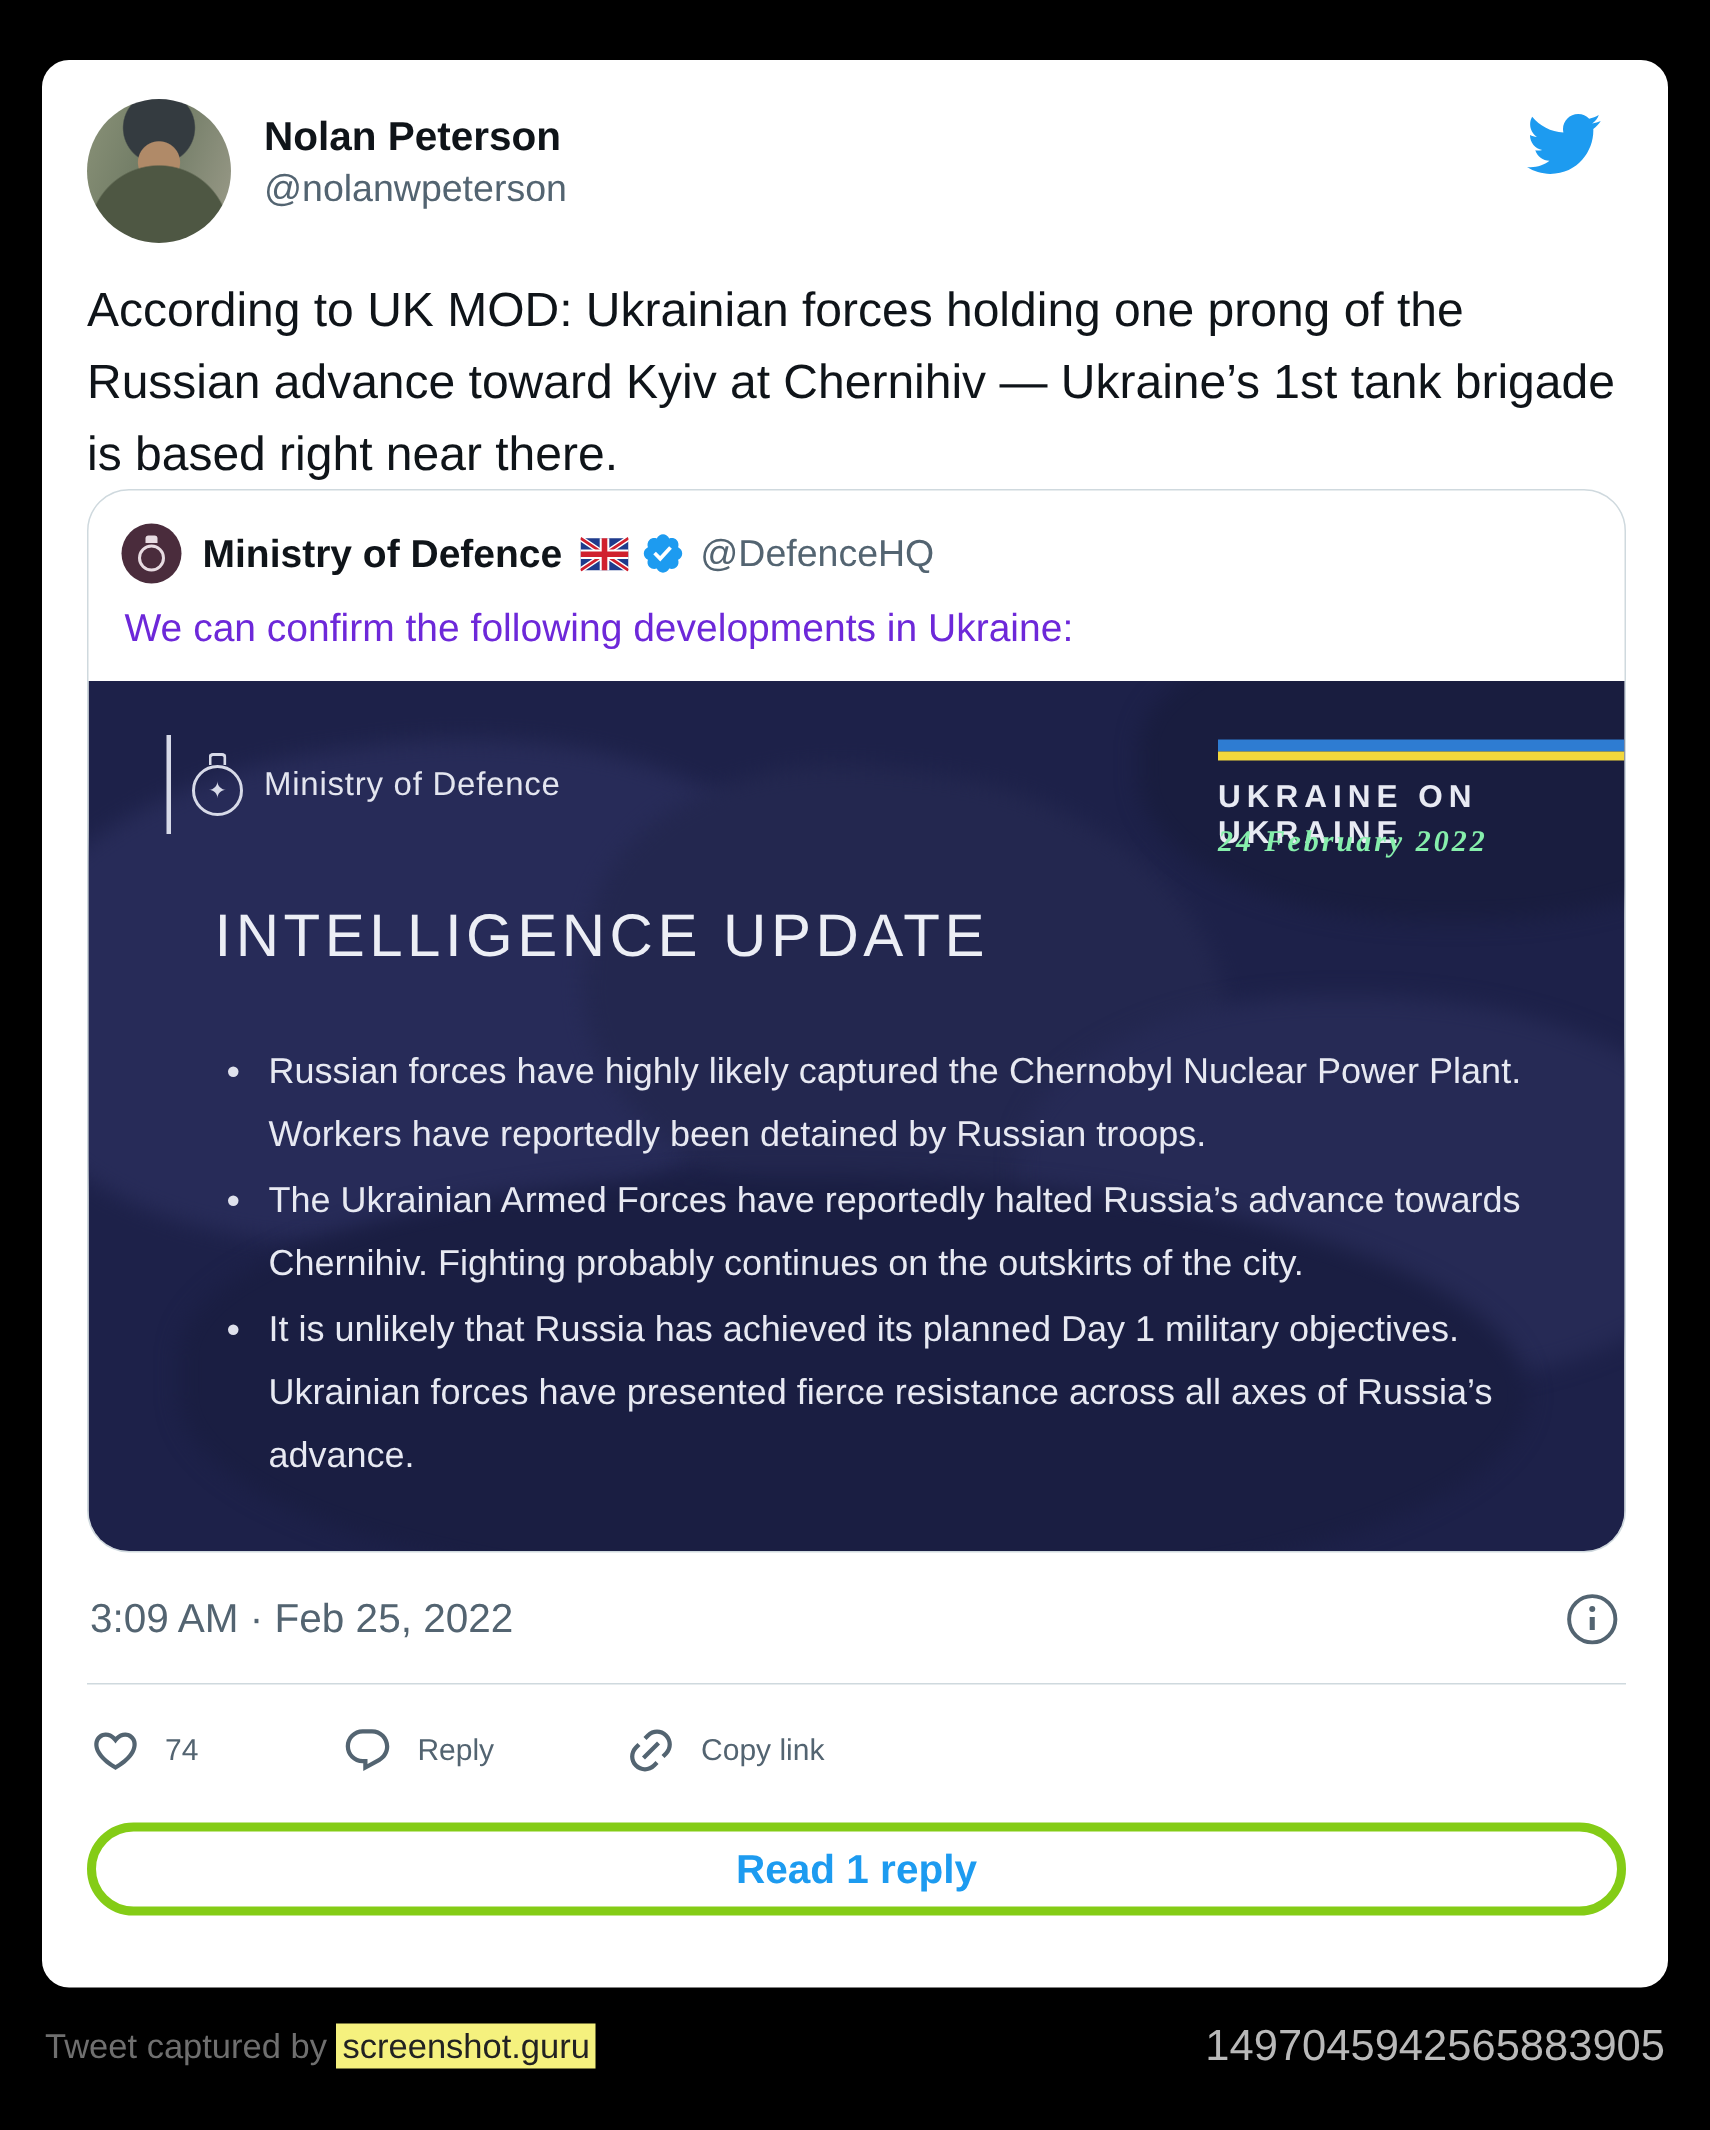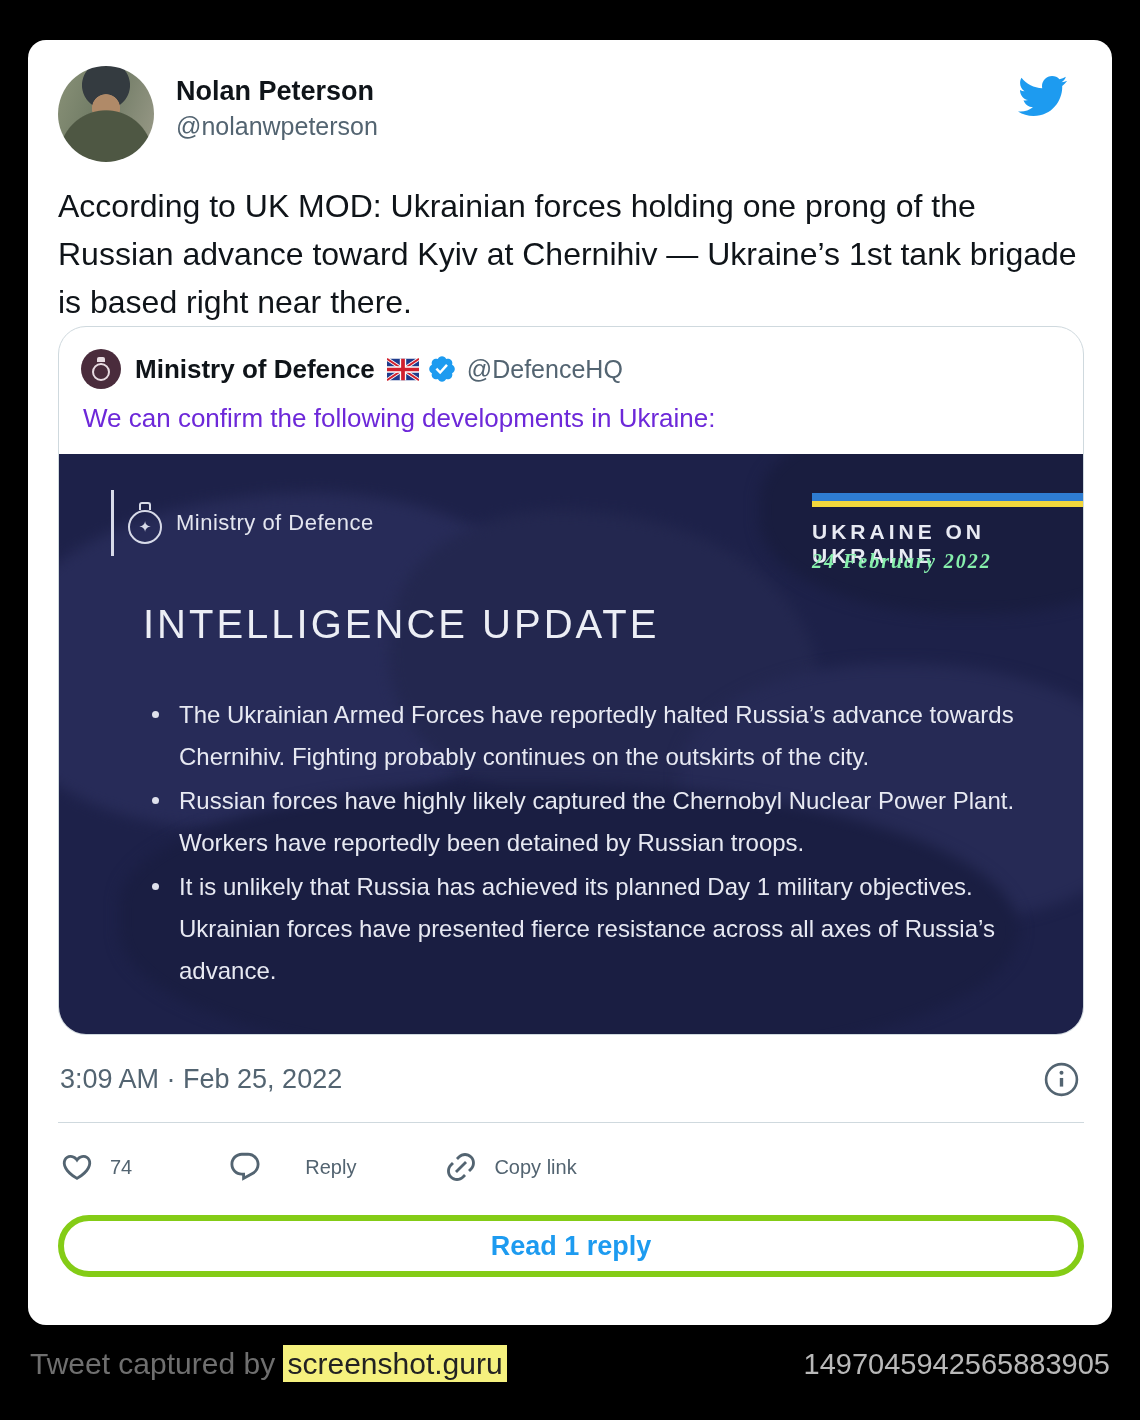--- a/index.html
+++ b/index.html
@@ -82,33 +82,33 @@
   .timestamp { font-size:27px; color:#536471; }
   .info-icon { width:37px; height:37px; }
 
   .divider { margin-top:24px; height:1px; background:#cfd9de; width:1026px; }
 
   
   .actions { display:flex; align-items:center; margin-top:22px; height:44px; }
   .action { display:flex; align-items:center; color:#536471; font-size:20px; }
   .action svg { width:34px; height:34px; margin-right:16px; }
   .like { margin-left:2px; }
-  .reply { margin-left:96px;gap:27px; }
+  .reply { margin-left:96px; }
   .copylink { margin-left:88px; }
 
   
   .read-reply {
     margin-top:26px; width:1026px; height:62px; border:6px solid #84cc16; border-radius:32px;
     background:#fff; display:flex; align-items:center; justify-content:center;
     font-size:27px; font-weight:bold; color:#1d9bf0; cursor:pointer;
   }
 
   
   .footer { position:absolute; left:0; right:0; top:1342px; height:44px; padding:0 30px; display:flex; align-items:center; justify-content:space-between; }
-  .footer-caption { font-size:30px; color:#6f6f6f; }
+  .footer-caption { font-size:23px; color:#6f6f6f; }
   .footer-caption mark { background:#f5f17e; color:#222; padding:2px 4px; }
   .footer-id { font-size:29px; color:#b9b9b9; }
 </style>
 </head>
 <body>
 
 <div class="frame">
 
   <div class="tweet-card">
 
@@ -167,25 +167,25 @@
           <div class="flag-yellow"></div>
         </div>
         <div class="banner-title">UKRAINE ON UKRAINE</div>
         <div class="banner-date">24 February 2022</div>
 
         <div class="intel-heading">INTELLIGENCE UPDATE</div>
 
         <div class="bullets">
           <div class="bullet-row">
             <div class="bullet-dot"></div>
-            <div class="bullet-text">The Ukrainian Armed Forces have reportedly halted Russia’s advance towards Chernihiv. Fighting probably continues on the outskirts of the city.</div>
+            <div class="bullet-text">Russian forces have highly likely captured the Chernobyl Nuclear Power Plant. Workers have reportedly been detained by Russian troops.</div>
           </div>
           <div class="bullet-row">
             <div class="bullet-dot"></div>
-            <div class="bullet-text">Russian forces have highly likely captured the Chernobyl Nuclear Power Plant. Workers have reportedly been detained by Russian troops.</div>
+            <div class="bullet-text">The Ukrainian Armed Forces have reportedly halted Russia’s advance towards Chernihiv. Fighting probably continues on the outskirts of the city.</div>
           </div>
           <div class="bullet-row">
             <div class="bullet-dot"></div>
             <div class="bullet-text">It is unlikely that Russia has achieved its planned Day 1 military objectives. Ukrainian forces have presented fierce resistance across all axes of Russia’s advance.</div>
           </div>
         </div>
       </div>
     </div>
 
     <div class="meta-row">

